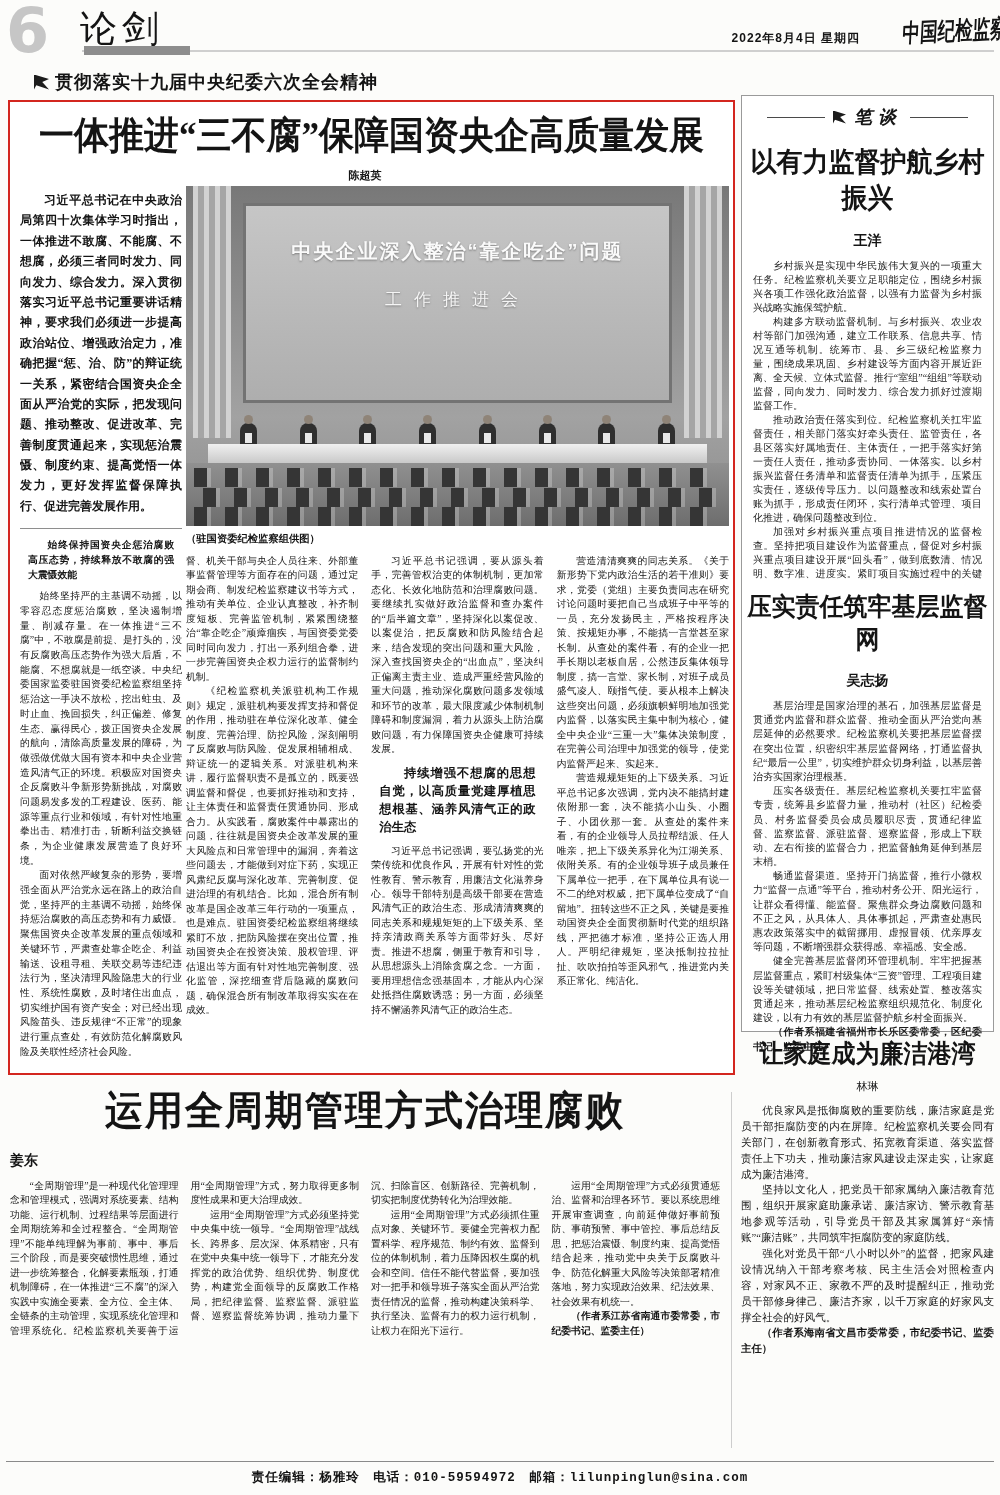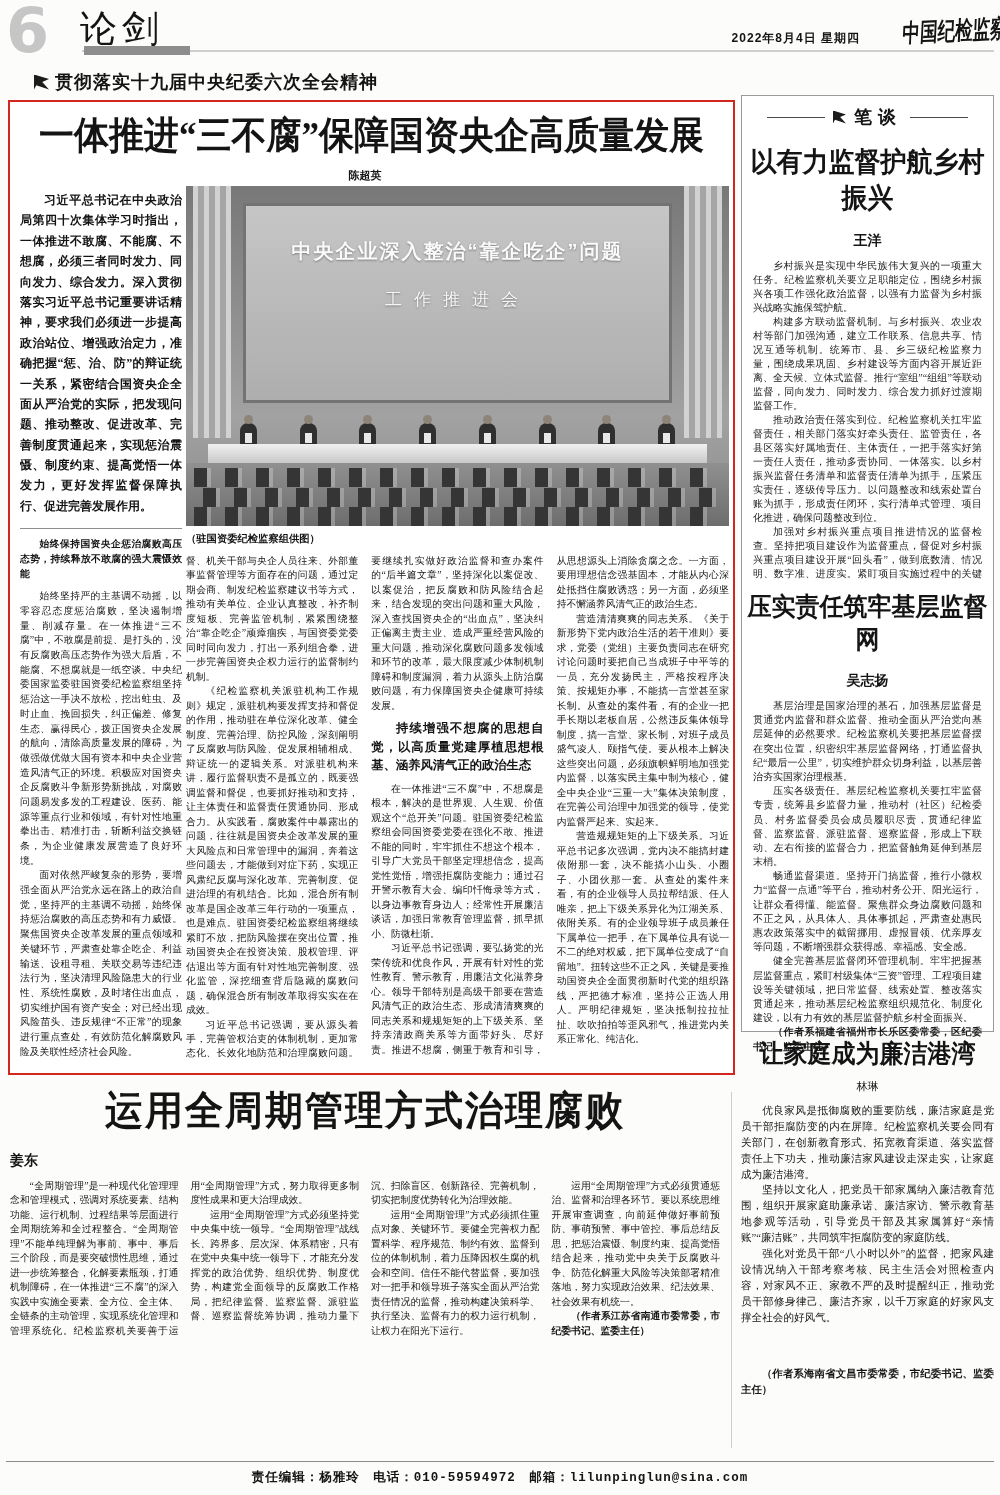--- a/index.html
+++ b/index.html
@@ -33,22 +33,22 @@
                font-size:11px;font-weight:bold;}
 
   .left-col{position:absolute;left:10px;top:88px;width:162px;height:872px;overflow:hidden;}
   .intro{margin:0;font-size:12px;font-weight:bold;line-height:1.7;
          text-align:justify;text-indent:2em;}
   .divider{border-top:1px solid #8e8e8e;margin:12px 0 9px;}
 
   .para{margin:0;text-align:justify;}
   .p{text-indent:2em;}
   .cont{text-indent:0;}
-  .sub{font-family:Liberation Mono, monospace;font-weight:bold;font-size:12.3px;
-       line-height:1.5;margin:7px 0;text-indent:2em;}
+  .sub{font-family:Liberation Sans, sans-serif;font-weight:bold;font-size:12.3px;
+       line-height:1.5;margin:7px 8px;text-indent:2em;}
   .attr{font-family:"Liberation Sans",sans-serif;font-weight:bold;text-indent:2em;}
   .left-col .para{font-size:9.8px;line-height:1.5;}
 
   
   .photo{position:absolute;left:176px;top:84px;width:543px;height:340px;overflow:hidden;
          background:linear-gradient(180deg,#787878,#a2a2a2 68%,#8b8b8b);}
   .ph-curtain{position:absolute;top:0;width:7%;height:74%;
               background:repeating-linear-gradient(90deg,#d2d2d2 0 5px,#a5a5a5 5px 11px);}
   .ph-curtain.left{left:1.2%;} .ph-curtain.right{right:1.2%;}
   .ph-screen{position:absolute;left:11%;top:6%;width:78%;height:57%;
@@ -76,41 +76,41 @@
   .caption{max-width:72%;} .credit{font-weight:bold;font-family:"Liberation Sans",sans-serif;}
 
   .cols-area{position:absolute;left:176px;top:452px;width:543px;height:512px;
              column-count:3;column-gap:13px;overflow:hidden;}
   .cols-area .para{font-size:9.8px;line-height:1.48;}
   .cols-area .sub{font-size:12.3px;}
 
   
   .sidebar{position:absolute;left:741px;top:95px;width:253px;height:937px;
            border:1px solid #9a9a9a;box-sizing:border-box;background:#fff;}
-  .bitan-head{margin-top:9px;display:flex;align-items:center;justify-content:center;gap:8px;}
+  .bitan-head{margin-top:9px;display:flex;align-items:center;justify-content:center;gap:8px;font-style:italic;}
   .bitan-line{width:58px;border-top:1px solid #4a4a4a;}
   .bitan-icon{width:13px;height:13px;background:#1c1c1c;
               clip-path:polygon(0 0,100% 30%,55% 50%,100% 100%,15% 72%,0 100%);}
   .bitan-label{font-size:18px;font-weight:bold;letter-spacing:6px;}
   .sb-h1{margin:16px 4px 0;text-align:center;font-size:26px;font-weight:900;transform:scaleY(1.05);}
   .sb-byline{margin-top:17px;text-align:center;font-size:14px;font-weight:bold;}
   .sb-body{margin:9px 11px 0;height:320px;overflow:hidden;}
   .sb-body .para{font-size:10px;line-height:1.4;color:#1b1b1b;}
   .sb-h2{margin:12px 4px 0;text-align:center;font-size:24px;font-weight:900;transform:scaleY(1.05);}
   .sb-body2{margin:9px 11px 0;height:372px;overflow:hidden;}
   .sb-body2 .para{font-size:10px;line-height:1.42;color:#1b1b1b;}
   .sb-body2 .attr{font-size:10px;}
 
   
   .family{position:absolute;left:741px;top:1038px;width:253px;}
   .fam-h{text-align:center;font-size:24px;font-weight:900;transform:scaleY(1.05);}
   .fam-byline{margin-top:9px;text-align:center;font-size:11px;font-weight:normal;}
   .fam-body{margin-top:9px;height:332px;overflow:hidden;}
   .fam-body .para{font-size:10.6px;line-height:1.5;}
-  .fam-body .attr{font-size:10.4px;margin-top:41px;}
+  .fam-body .attr{font-size:10.4px;}
 
   
   .bottom{position:absolute;left:10px;top:1085px;width:710px;}
   .bot-h{text-align:center;font-size:38px;font-weight:900;letter-spacing:2px;transform:scaleY(1.05);}
   .bot-byline{margin-top:16px;text-align:left;font-size:14px;font-weight:bold;}
   .bot-cols{margin-top:9px;height:282px;column-count:4;column-gap:12px;overflow:hidden;}
   .bot-cols .para{font-size:9.8px;line-height:1.48;}
   .bot-cols .attr{font-size:9.8px;}
   .vrule{position:absolute;left:731px;top:1092px;height:356px;border-left:1px solid #cdcdcd;}
 
@@ -177,21 +177,20 @@
 
     <div class="caption-row">
       <span class="credit">（驻国资委纪检监察组供图）</span>
     </div>
 
     <div class="cols-area">
         <p class="para cont">督、机关干部与央企人员往来、外部董事监督管理等方面存在的问题，通过定期会商、制发纪检监察建议书等方式，推动有关单位、企业认真整改，补齐制度短板、完善监管机制，紧紧围绕整治“靠企吃企”顽瘴痼疾，与国资委党委同时同向发力，打出一系列组合拳，进一步完善国资央企权力运行的监督制约机制。</p>
         <p class="para p">《纪检监察机关派驻机构工作规则》规定，派驻机构要发挥支持和督促的作用，推动驻在单位深化改革、健全制度、完善治理、防控风险，深刻阐明了反腐败与防风险、促发展相辅相成、辩证统一的逻辑关系。对派驻机构来讲，履行监督职责不是孤立的，既要强调监督和督促，也要抓好推动和支持，让主体责任和监督责任贯通协同、形成合力。从实践看，腐败案件中暴露出的问题，往往就是国资央企改革发展的重大风险点和日常管理中的漏洞，奔着这些问题去，才能做到对症下药，实现正风肃纪反腐与深化改革、完善制度、促进治理的有机结合。比如，混合所有制改革是国企改革三年行动的一项重点，也是难点。驻国资委纪检监察组将继续紧盯不放，把防风险摆在突出位置，推动国资央企在投资决策、股权管理、评估退出等方面有针对性地完善制度、强化监管，深挖细查背后隐藏的腐败问题，确保混合所有制改革取得实实在在成效。</p>
         <p class="para p">习近平总书记强调，要从源头着手，完善管权治吏的体制机制，更加常态化、长效化地防范和治理腐败问题。要继续扎实做好政治监督和查办案件的“后半篇文章”，坚持深化以案促改、以案促治，把反腐败和防风险结合起来，结合发现的突出问题和重大风险，深入查找国资央企的“出血点”，坚决纠正偏离主责主业、造成严重经营风险的重大问题，推动深化腐败问题多发领域和环节的改革，最大限度减少体制机制障碍和制度漏洞，着力从源头上防治腐败问题，有力保障国资央企健康可持续发展。</p>
         <p class="para sub">持续增强不想腐的思想自觉，以高质量党建厚植思想根基、涵养风清气正的政治生态</p>
-        <p class="para p">在一体推进“三不腐”中，不想腐是根本，解决的是世界观、人生观、价值观这个“总开关”问题。驻国资委纪检监察组会同国资委党委在强化不敢、推进不能的同时，牢牢抓住不想这个根本，引导广大党员干部坚定理想信念，提高党性觉悟，增强拒腐防变能力；通过召开警示教育大会、编印忏悔录等方式，以身边事教育身边人；经常性开展廉洁谈话，加强日常教育管理监督，抓早抓小、防微杜渐。</p>
         <p class="para p">习近平总书记强调，要弘扬党的光荣传统和优良作风，开展有针对性的党性教育、警示教育，用廉洁文化滋养身心。领导干部特别是高级干部要在营造风清气正的政治生态、形成清清爽爽的同志关系和规规矩矩的上下级关系、坚持亲清政商关系等方面带好头、尽好责。推进不想腐，侧重于教育和引导，从思想源头上消除贪腐之念。一方面，要用理想信念强基固本，才能从内心深处抵挡住腐败诱惑；另一方面，必须坚持不懈涵养风清气正的政治生态。</p>
         <p class="para p">营造清清爽爽的同志关系。《关于新形势下党内政治生活的若干准则》要求，党委（党组）主要负责同志在研究讨论问题时要把自己当成班子中平等的一员，充分发扬民主，严格按程序决策、按规矩办事，不能搞一言堂甚至家长制。从查处的案件看，有的企业一把手长期以老板自居，公然违反集体领导制度，搞一言堂、家长制，对班子成员盛气凌人、颐指气使。要从根本上解决这些突出问题，必须旗帜鲜明地加强党内监督，以落实民主集中制为核心，健全中央企业“三重一大”集体决策制度，在完善公司治理中加强党的领导，使党内监督严起来、实起来。</p>
         <p class="para p">营造规规矩矩的上下级关系。习近平总书记多次强调，党内决不能搞封建依附那一套，决不能搞小山头、小圈子、小团伙那一套。从查处的案件来看，有的企业领导人员拉帮结派、任人唯亲，把上下级关系异化为江湖关系、依附关系。有的企业领导班子成员兼任下属单位一把手，在下属单位具有说一不二的绝对权威，把下属单位变成了“自留地”。扭转这些不正之风，关键是要推动国资央企全面贯彻新时代党的组织路线，严把德才标准，坚持公正选人用人。严明纪律规矩，坚决抵制拉拉扯扯、吹吹拍拍等歪风邪气，推进党内关系正常化、纯洁化。</p>
       </div>
   </div>
 
   <div class="sidebar">
     <div class="bitan-head">
       <span class="bitan-line"></span>
       <span class="bitan-icon"></span>

